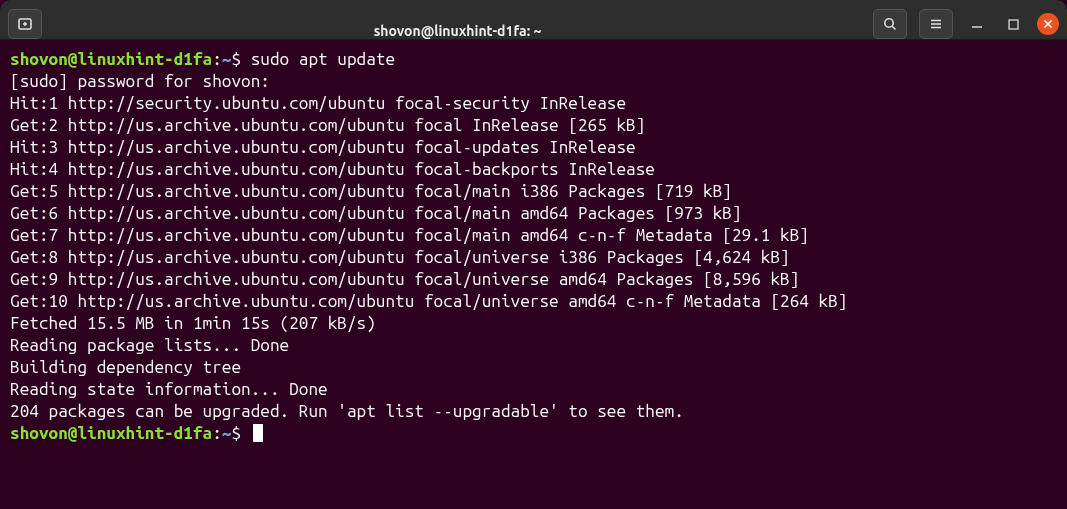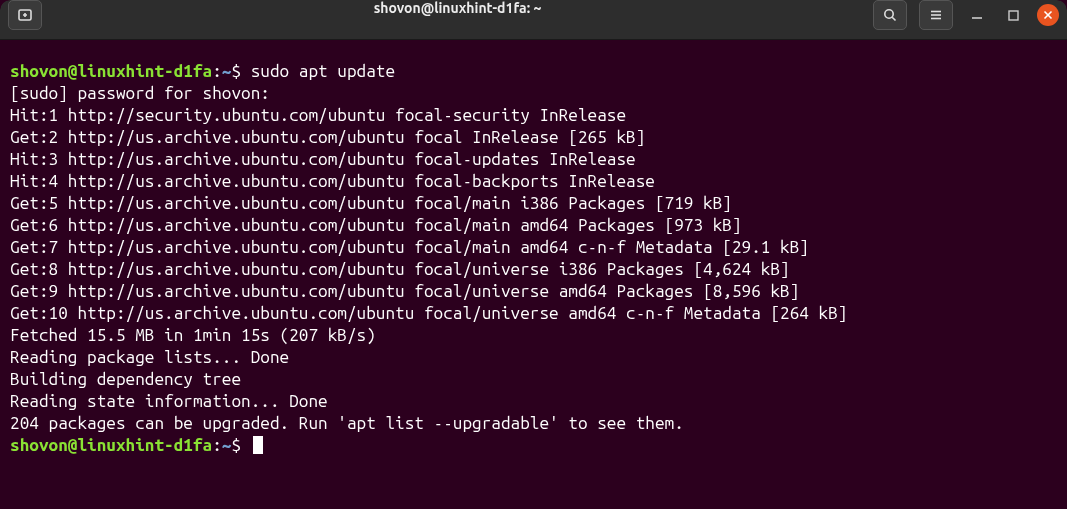--- a/index.html
+++ b/index.html
@@ -8,21 +8,21 @@
       font-family: 'Ubuntu Mono', 'DejaVu Sans Mono', monospace;
       width: 1067px;
       height: 509px;
       overflow: hidden;
       border-radius: 10px;
     }
     .titlebar {
       height: 40px;
       background: #2d2d2d;
       display: flex;
-      align-items: flex-start;
+      align-items: flex-end;
       padding: 0 8px;
       border-radius: 10px 10px 0 0;
       border-bottom: 1px solid #1a1a1a;
     }
     .titlebar-left {
       display: flex;
       align-items: center;
       gap: 8px;
     }
     .icon-btn {
@@ -64,21 +64,21 @@
       height: 22px;
       border-radius: 50%;
       background: #e95420;
       display: flex;
       align-items: center;
       justify-content: center;
       color: #fff;
       cursor: pointer;
     }
     .terminal-body {
-      padding: 20px 10px;
+      padding: 8px 10px;
       font-size: 17.2px;
       line-height: 22px;
       color: #ffffff;
       font-family: 'Ubuntu Mono', 'DejaVu Sans Mono', monospace;
       white-space: pre;
     }
     .prompt-user { color: #8ae234; font-weight: bold; }
     .prompt-path { color: #729fcf; font-weight: bold; }
     .prompt-sym { color: #ffffff; }
     .cmd { color: #ffffff; }

